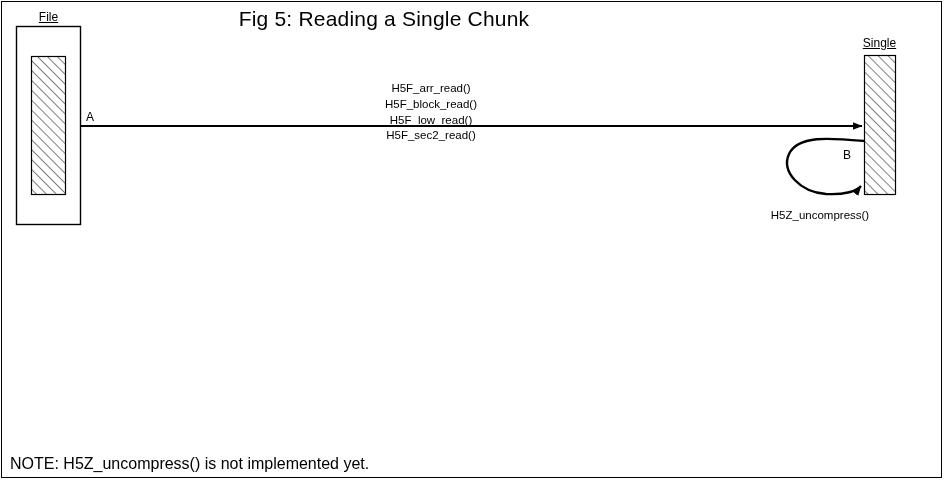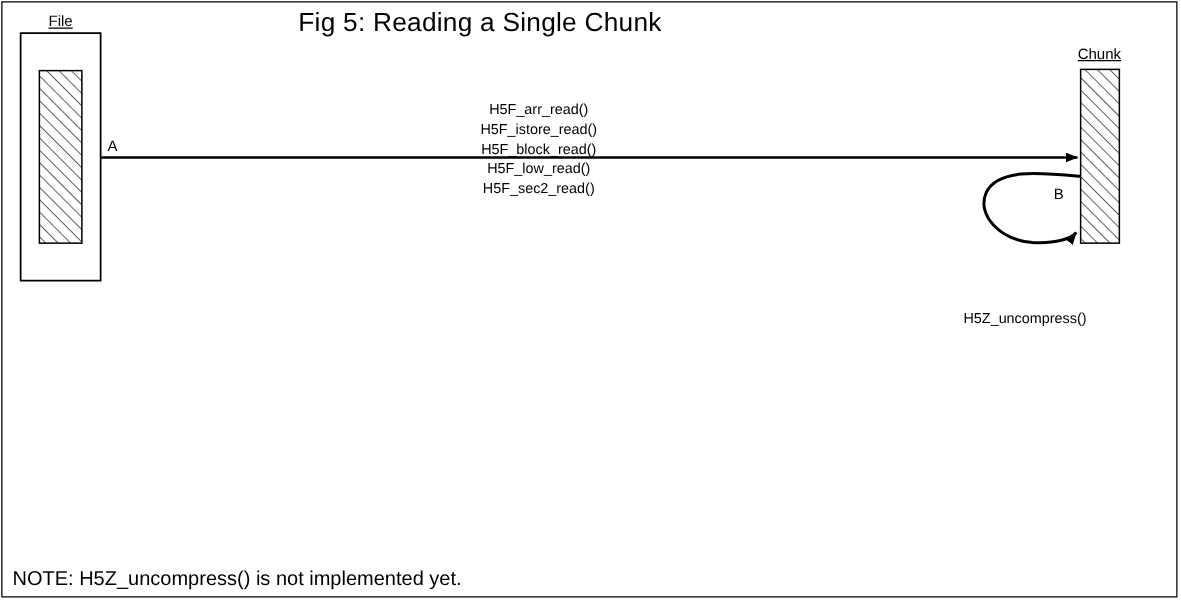--- a/index.html
+++ b/index.html
@@ -73,21 +73,20 @@
   }
   #call-stack div { white-space: nowrap; text-align: center; }
   #uncompress-label {
     position: absolute;
     left: 700px;
     top: 209px;
     width: 240px;
     text-align: center;
     font-size: 11.5px;
     white-space: nowrap;
-    margin-top: 40px;
   }
   #footer-note {
     position: absolute;
     left: 10px;
     top: 455px;
     font-size: 16px;
     white-space: nowrap;
   }
 </style>
 </head>
@@ -117,29 +116,28 @@
 
     <path d="M864,141 C 830,138 798,135 789,154
              C 781,172 800,192 826,194
              C 845,195 857,191 861,186" fill="none" stroke="#000000" stroke-width="2.4" marker-end="url(#arrowhead)"></path>
   </svg>
 
   <div class="fig-title">Fig 5:  Reading a Single Chunk</div>
 
   <div class="box-label" id="file-label">File</div>
 
-  <div class="box-label" id="buffer-label">Chunk</div>
+  <div class="box-label" id="buffer-label">Single</div>
 
   <div class="marker-label" id="marker-a">A</div>
 
   <div class="marker-label" id="marker-b">B</div>
 
   <div id="call-stack">
     <div>H5F_arr_read()</div>
-    <div>H5F_istore_read()</div>
     <div>H5F_block_read()</div>
     <div>H5F_low_read()</div>
     <div>H5F_sec2_read()</div>
   </div>
 
   <div id="uncompress-label">H5Z_uncompress()</div>
 
   <div id="footer-note">NOTE: H5Z_uncompress() is not implemented yet.</div>
 
 </div>

